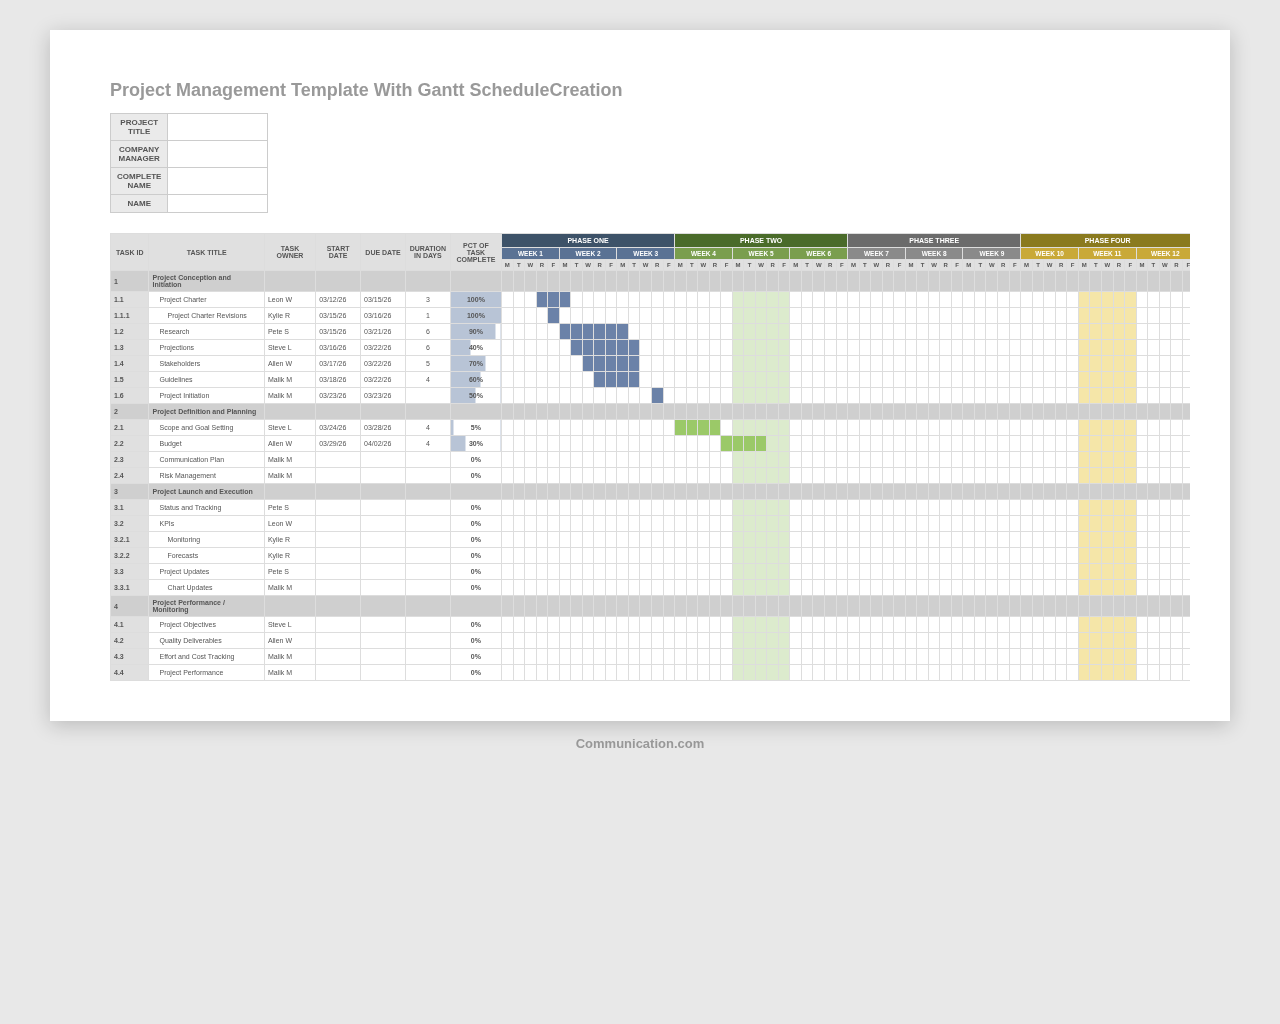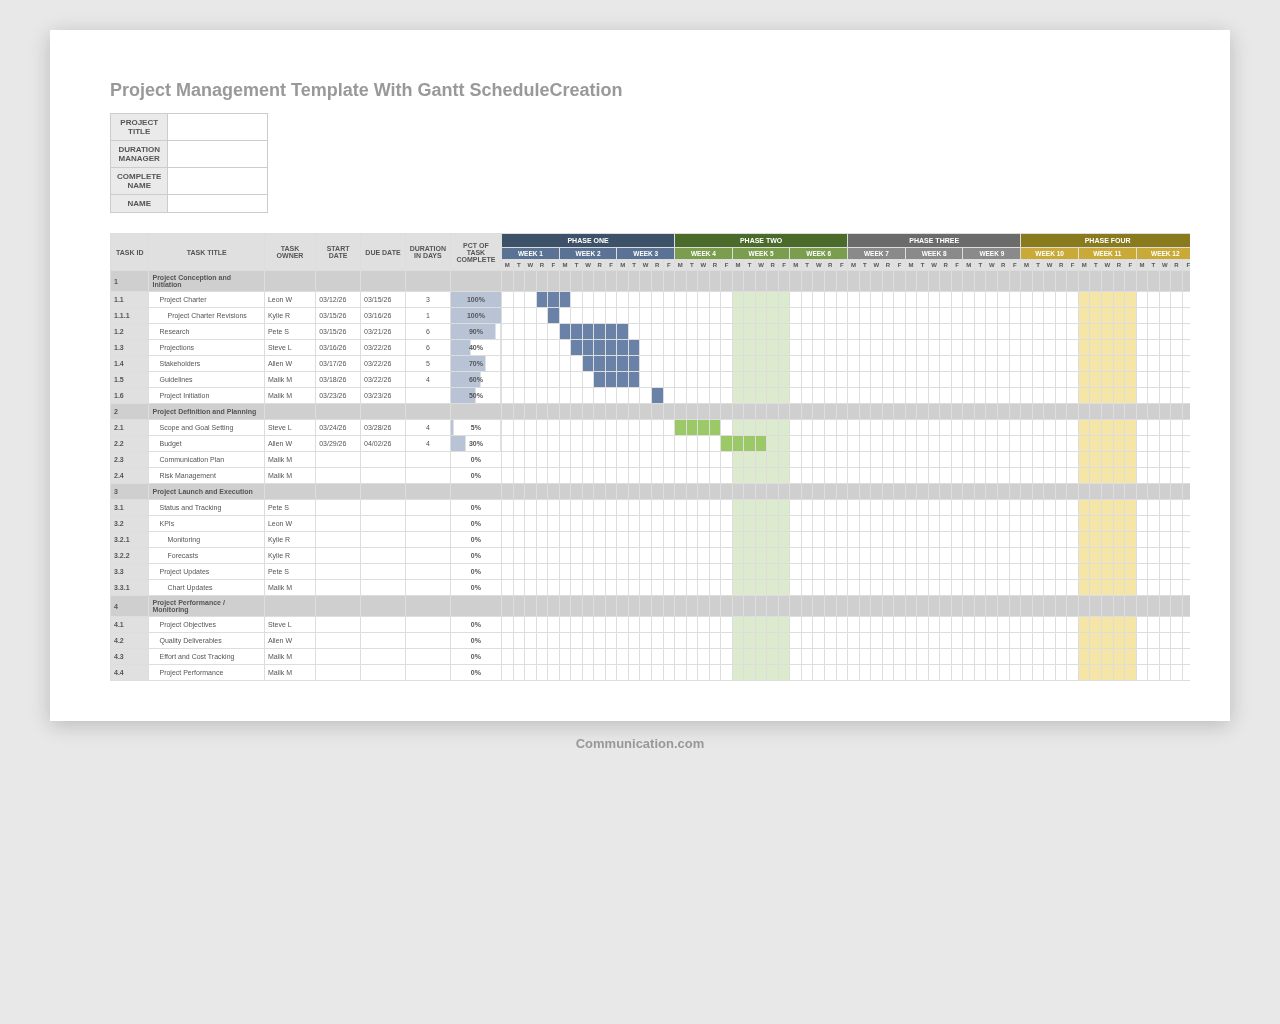--- a/index.html
+++ b/index.html
@@ -50,21 +50,21 @@
 <div class="page">
   <div class="title">Project Management Template With Gantt ScheduleCreation</div>
 
   <table class="meta-table">
     <tbody id="meta-body">
         <tr>
           <td class="label">PROJECT TITLE</td>
           <td class="value"></td>
         </tr>
         <tr>
-          <td class="label">DURATION MANAGER</td>
+          <td class="label">COMPANY MANAGER</td>
           <td class="value"></td>
         </tr>
         <tr>
           <td class="label">COMPLETE NAME</td>
           <td class="value"></td>
         </tr>
         <tr>
           <td class="label">NAME</td>
           <td class="value"></td>
         </tr>

